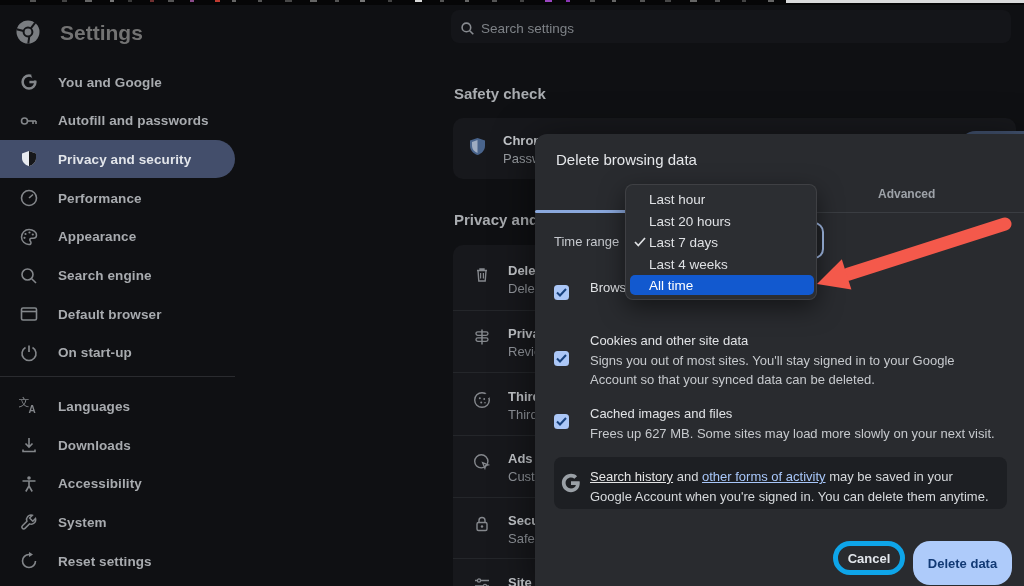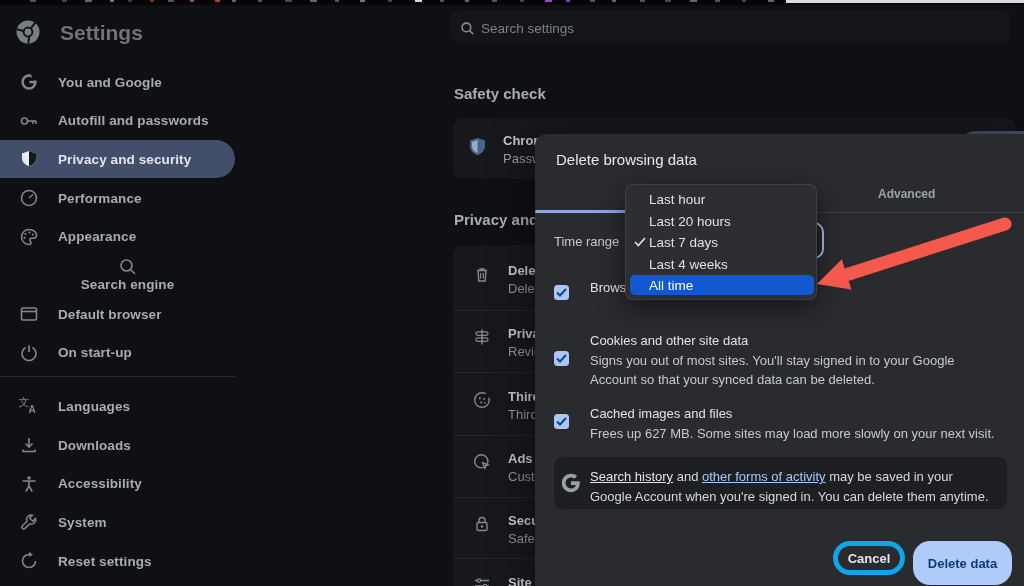--- a/index.html
+++ b/index.html
@@ -127,21 +127,21 @@
           <svg width="20" height="20" viewBox="0 0 20 20">
             <path d="M10 2.5 a7.5 7.5 0 1 0 0 15 c1.4 0 2-.9 2-1.8 0-.6-.3-1-.6-1.4-.3-.4-.6-.8-.6-1.3 0-1 .8-1.7 1.9-1.7 h1.6 c1.9 0 3.2-1.3 3.2-3 C17.5 5 14.1 2.5 10 2.5 Z" fill="none" stroke="#83868a" stroke-width="1.5"></path>
             <circle cx="6.5" cy="7" r="1.1" fill="#83868a"></circle>
             <circle cx="10.5" cy="5.5" r="1.1" fill="#83868a"></circle>
             <circle cx="13.8" y="7.5" cy="7.5" r="1.1" fill="#83868a"></circle>
             <circle cx="5.5" cy="10.8" r="1.1" fill="#83868a"></circle>
           </svg>
         </div>
     <div class="lbl">Appearance</div>
       </div>
-      <div class="nav-item" style="top:256.5px;flex-direction:column;">
+      <div class="nav-item" style="top:256.5px;">
     <div class="ic">
           <svg width="20" height="20" viewBox="0 0 20 20">
             <circle cx="8.5" cy="8.5" r="5.5" fill="none" stroke="#83868a" stroke-width="1.6"></circle>
             <line x1="12.7" y1="12.7" x2="17" y2="17" stroke="#83868a" stroke-width="1.6"></line>
           </svg>
         </div>
     <div class="lbl">Search engine</div>
       </div>
       <div class="nav-item" style="top:295.2px;">
     <div class="ic">

